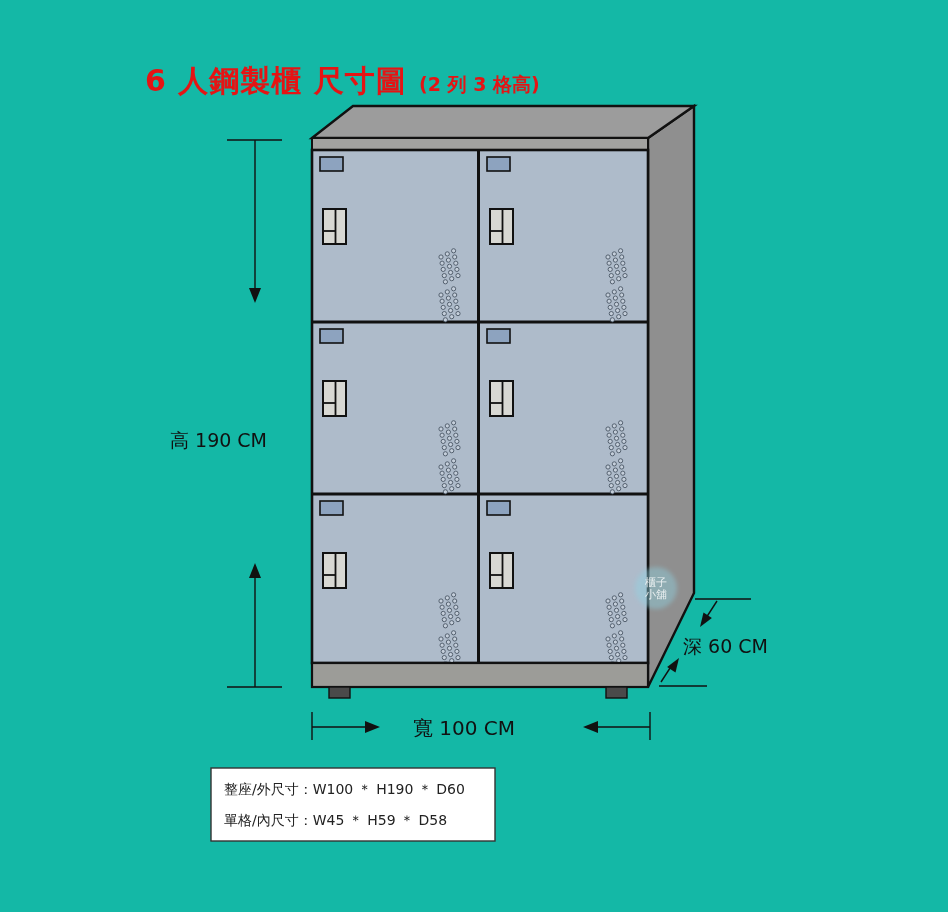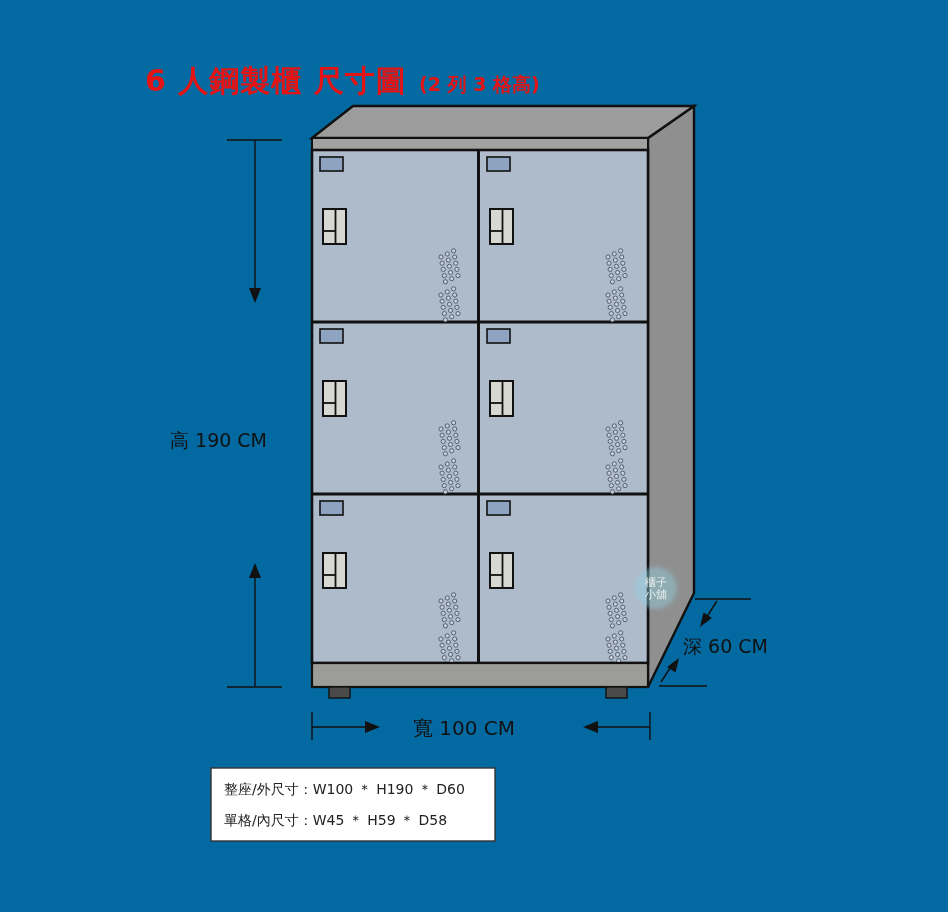--- a/index.html
+++ b/index.html
@@ -1,19 +1,19 @@
 <!DOCTYPE html>
 <html><head>
 <meta charset="utf-8">
 <style>
   html,body{margin:0;padding:0;background:#ffffff;}
   .page{
     position:relative;
     width:948px;height:912px;
-    background:#0369a1;
+    background:#14b8a6;
     overflow:hidden;
     font-family:"DejaVu Sans","Liberation Sans",sans-serif;
   }
   svg{display:block;}
   .title-main{font-size:30px;font-weight:bold;letter-spacing:1px;}
   .title-suffix{font-size:19px;font-weight:bold;}
   .dim-label{font-size:19px;fill:#111111;}
   .spec-text{font-size:14px;fill:#222222;}
   .outline{stroke:#111111;}
   .dimline{stroke:#111111;stroke-width:1.4;fill:none;}

